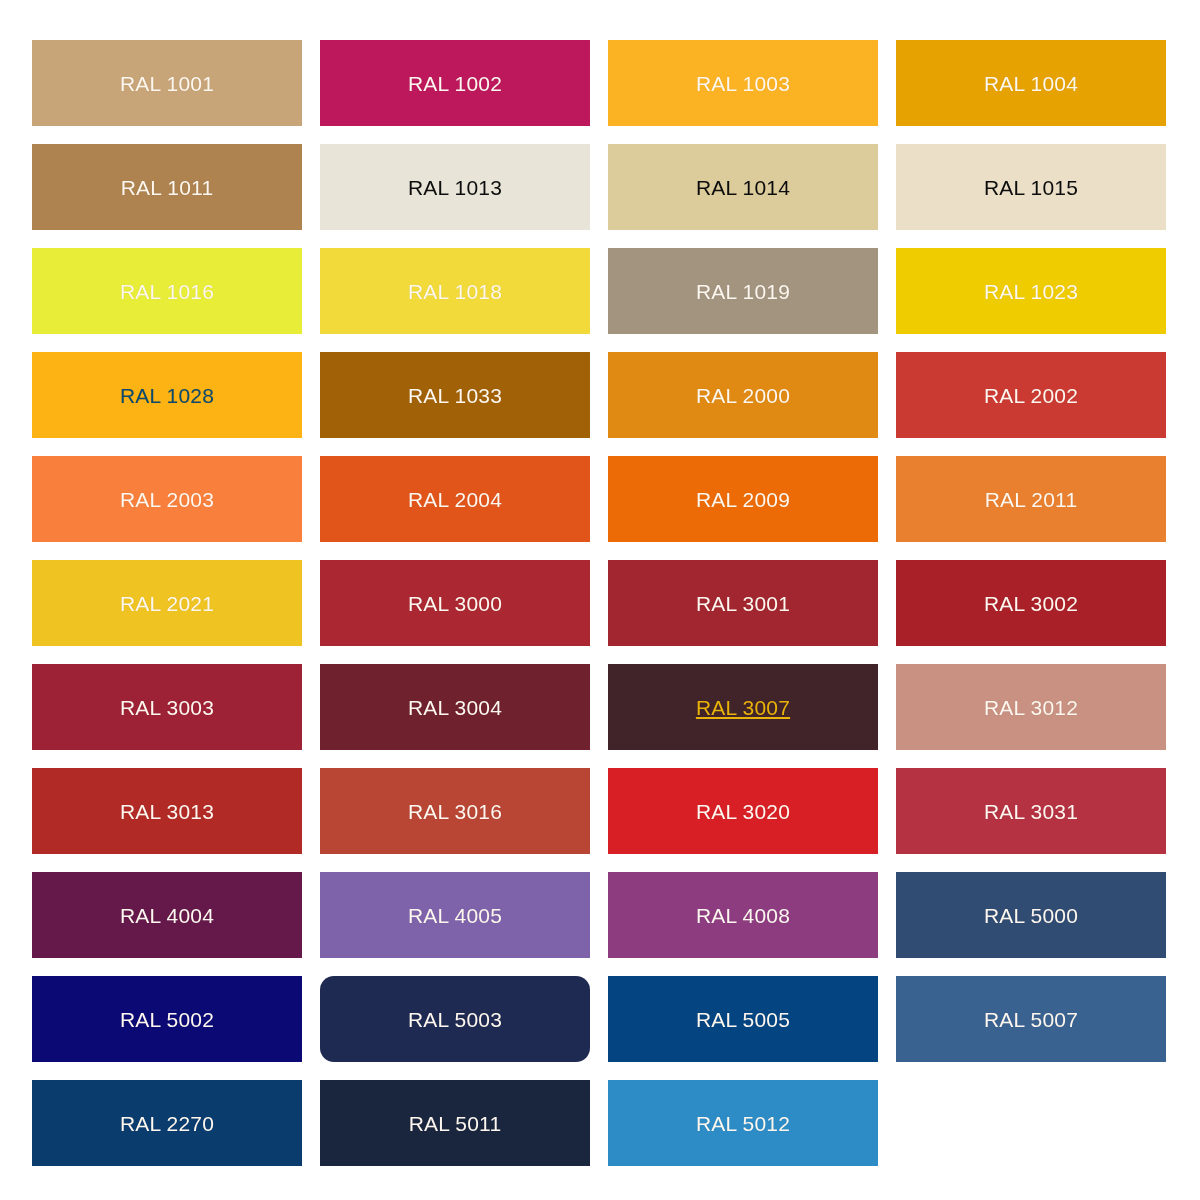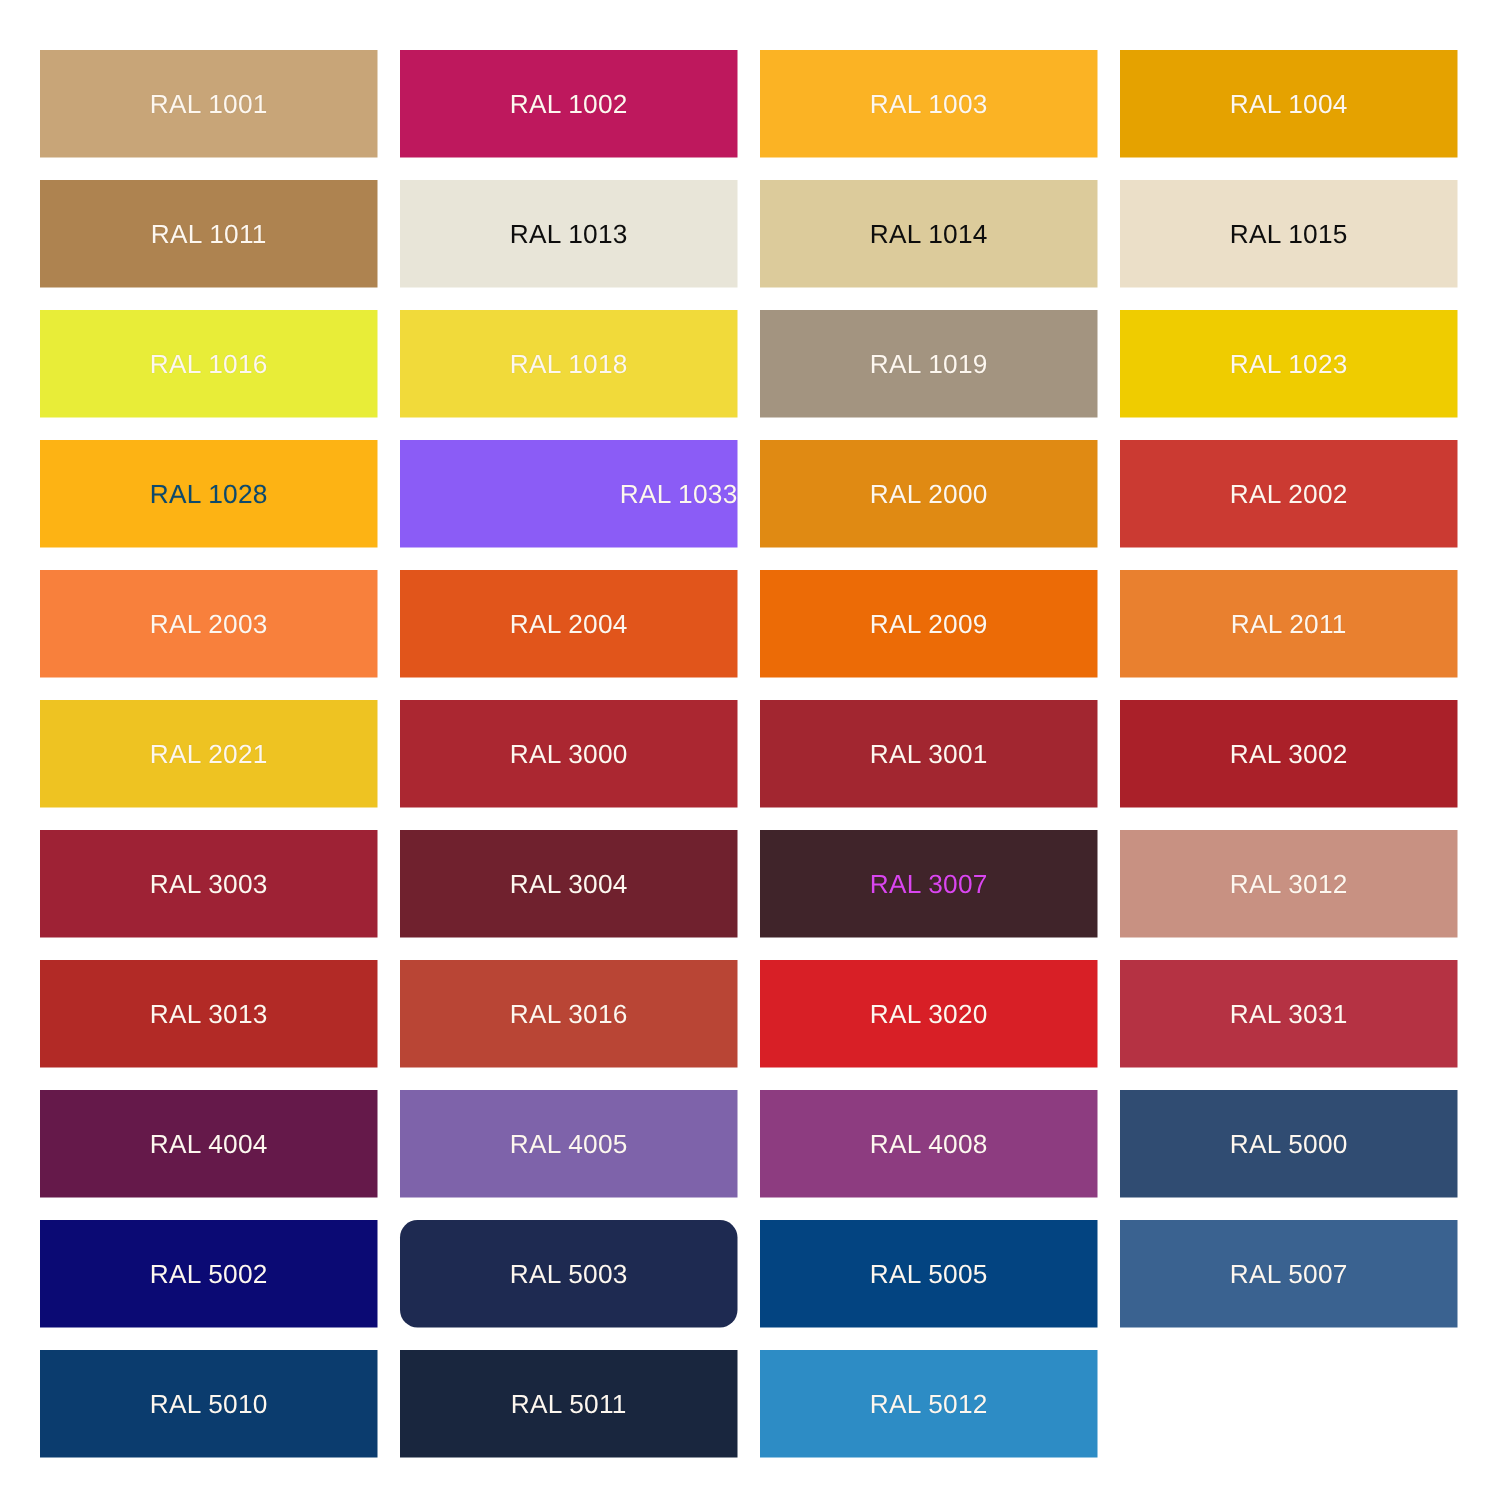--- a/index.html
+++ b/index.html
@@ -102,21 +102,21 @@
       </div>
       <div class="swatch light-text" style="background-color: rgb(163, 148, 128);">
         <span class="swatch-label" style="color: rgb(253, 247, 239);">RAL 1019</span>
       </div>
       <div class="swatch light-text" style="background-color: rgb(239, 204, 0);">
         <span class="swatch-label" style="color: rgb(253, 247, 239);">RAL 1023</span>
       </div>
       <div class="swatch light-text" style="background-color: rgb(253, 179, 20);">
         <span class="swatch-label" style="color: #0c4a6e;">RAL 1028</span>
       </div>
-      <div class="swatch light-text" style="background-color: #8b5cf6; justify-content: flex-end;">
+      <div class="swatch light-text" style="background-color: #a16207;">
         <span class="swatch-label" style="color: rgb(253, 247, 239);">RAL 1033</span>
       </div>
       <div class="swatch light-text" style="background-color: rgb(224, 138, 19);">
         <span class="swatch-label" style="color: rgb(253, 247, 239);">RAL 2000</span>
       </div>
       <div class="swatch light-text" style="background-color: rgb(203, 58, 50);">
         <span class="swatch-label" style="color: rgb(253, 247, 239);">RAL 2002</span>
       </div>
       <div class="swatch light-text" style="background-color: rgb(248, 128, 60);">
         <span class="swatch-label" style="color: rgb(253, 247, 239);">RAL 2003</span>
@@ -142,21 +142,21 @@
       <div class="swatch light-text" style="background-color: rgb(170, 32, 41);">
         <span class="swatch-label" style="color: rgb(253, 247, 239);">RAL 3002</span>
       </div>
       <div class="swatch light-text" style="background-color: rgb(158, 34, 53);">
         <span class="swatch-label" style="color: rgb(253, 247, 239);">RAL 3003</span>
       </div>
       <div class="swatch light-text" style="background-color: rgb(112, 33, 46);">
         <span class="swatch-label" style="color: rgb(253, 247, 239);">RAL 3004</span>
       </div>
       <div class="swatch light-text" style="background-color: rgb(64, 36, 42);">
-        <span class="swatch-label" style="color: #d946ef;">RAL 3007</span>
+        <span class="swatch-label" style="color: #eab308; text-decoration: underline;">RAL 3007</span>
       </div>
       <div class="swatch light-text" style="background-color: rgb(200, 145, 130);">
         <span class="swatch-label" style="color: rgb(253, 247, 239);">RAL 3012</span>
       </div>
       <div class="swatch light-text" style="background-color: rgb(178, 42, 38);">
         <span class="swatch-label" style="color: rgb(253, 247, 239);">RAL 3013</span>
       </div>
       <div class="swatch light-text" style="background-color: rgb(185, 69, 53);">
         <span class="swatch-label" style="color: rgb(253, 247, 239);">RAL 3016</span>
       </div>
@@ -184,21 +184,21 @@
       <div class="swatch light-text" style="background-color: rgb(30, 42, 81); border-radius: 14px;">
         <span class="swatch-label" style="color: rgb(253, 247, 239);">RAL 5003</span>
       </div>
       <div class="swatch light-text" style="background-color: rgb(3, 68, 129);">
         <span class="swatch-label" style="color: rgb(253, 247, 239);">RAL 5005</span>
       </div>
       <div class="swatch light-text" style="background-color: rgb(58, 98, 144);">
         <span class="swatch-label" style="color: rgb(253, 247, 239);">RAL 5007</span>
       </div>
       <div class="swatch light-text" style="background-color: rgb(11, 60, 110);">
-        <span class="swatch-label" style="color: rgb(253, 247, 239);">RAL 5010</span>
+        <span class="swatch-label" style="color: rgb(253, 247, 239);">RAL 2270</span>
       </div>
       <div class="swatch light-text" style="background-color: rgb(25, 38, 62);">
         <span class="swatch-label" style="color: rgb(253, 247, 239);">RAL 5011</span>
       </div>
       <div class="swatch light-text" style="background-color: rgb(45, 140, 197);">
         <span class="swatch-label" style="color: rgb(253, 247, 239);">RAL 5012</span>
       </div>
     </div>
 </div>
 

